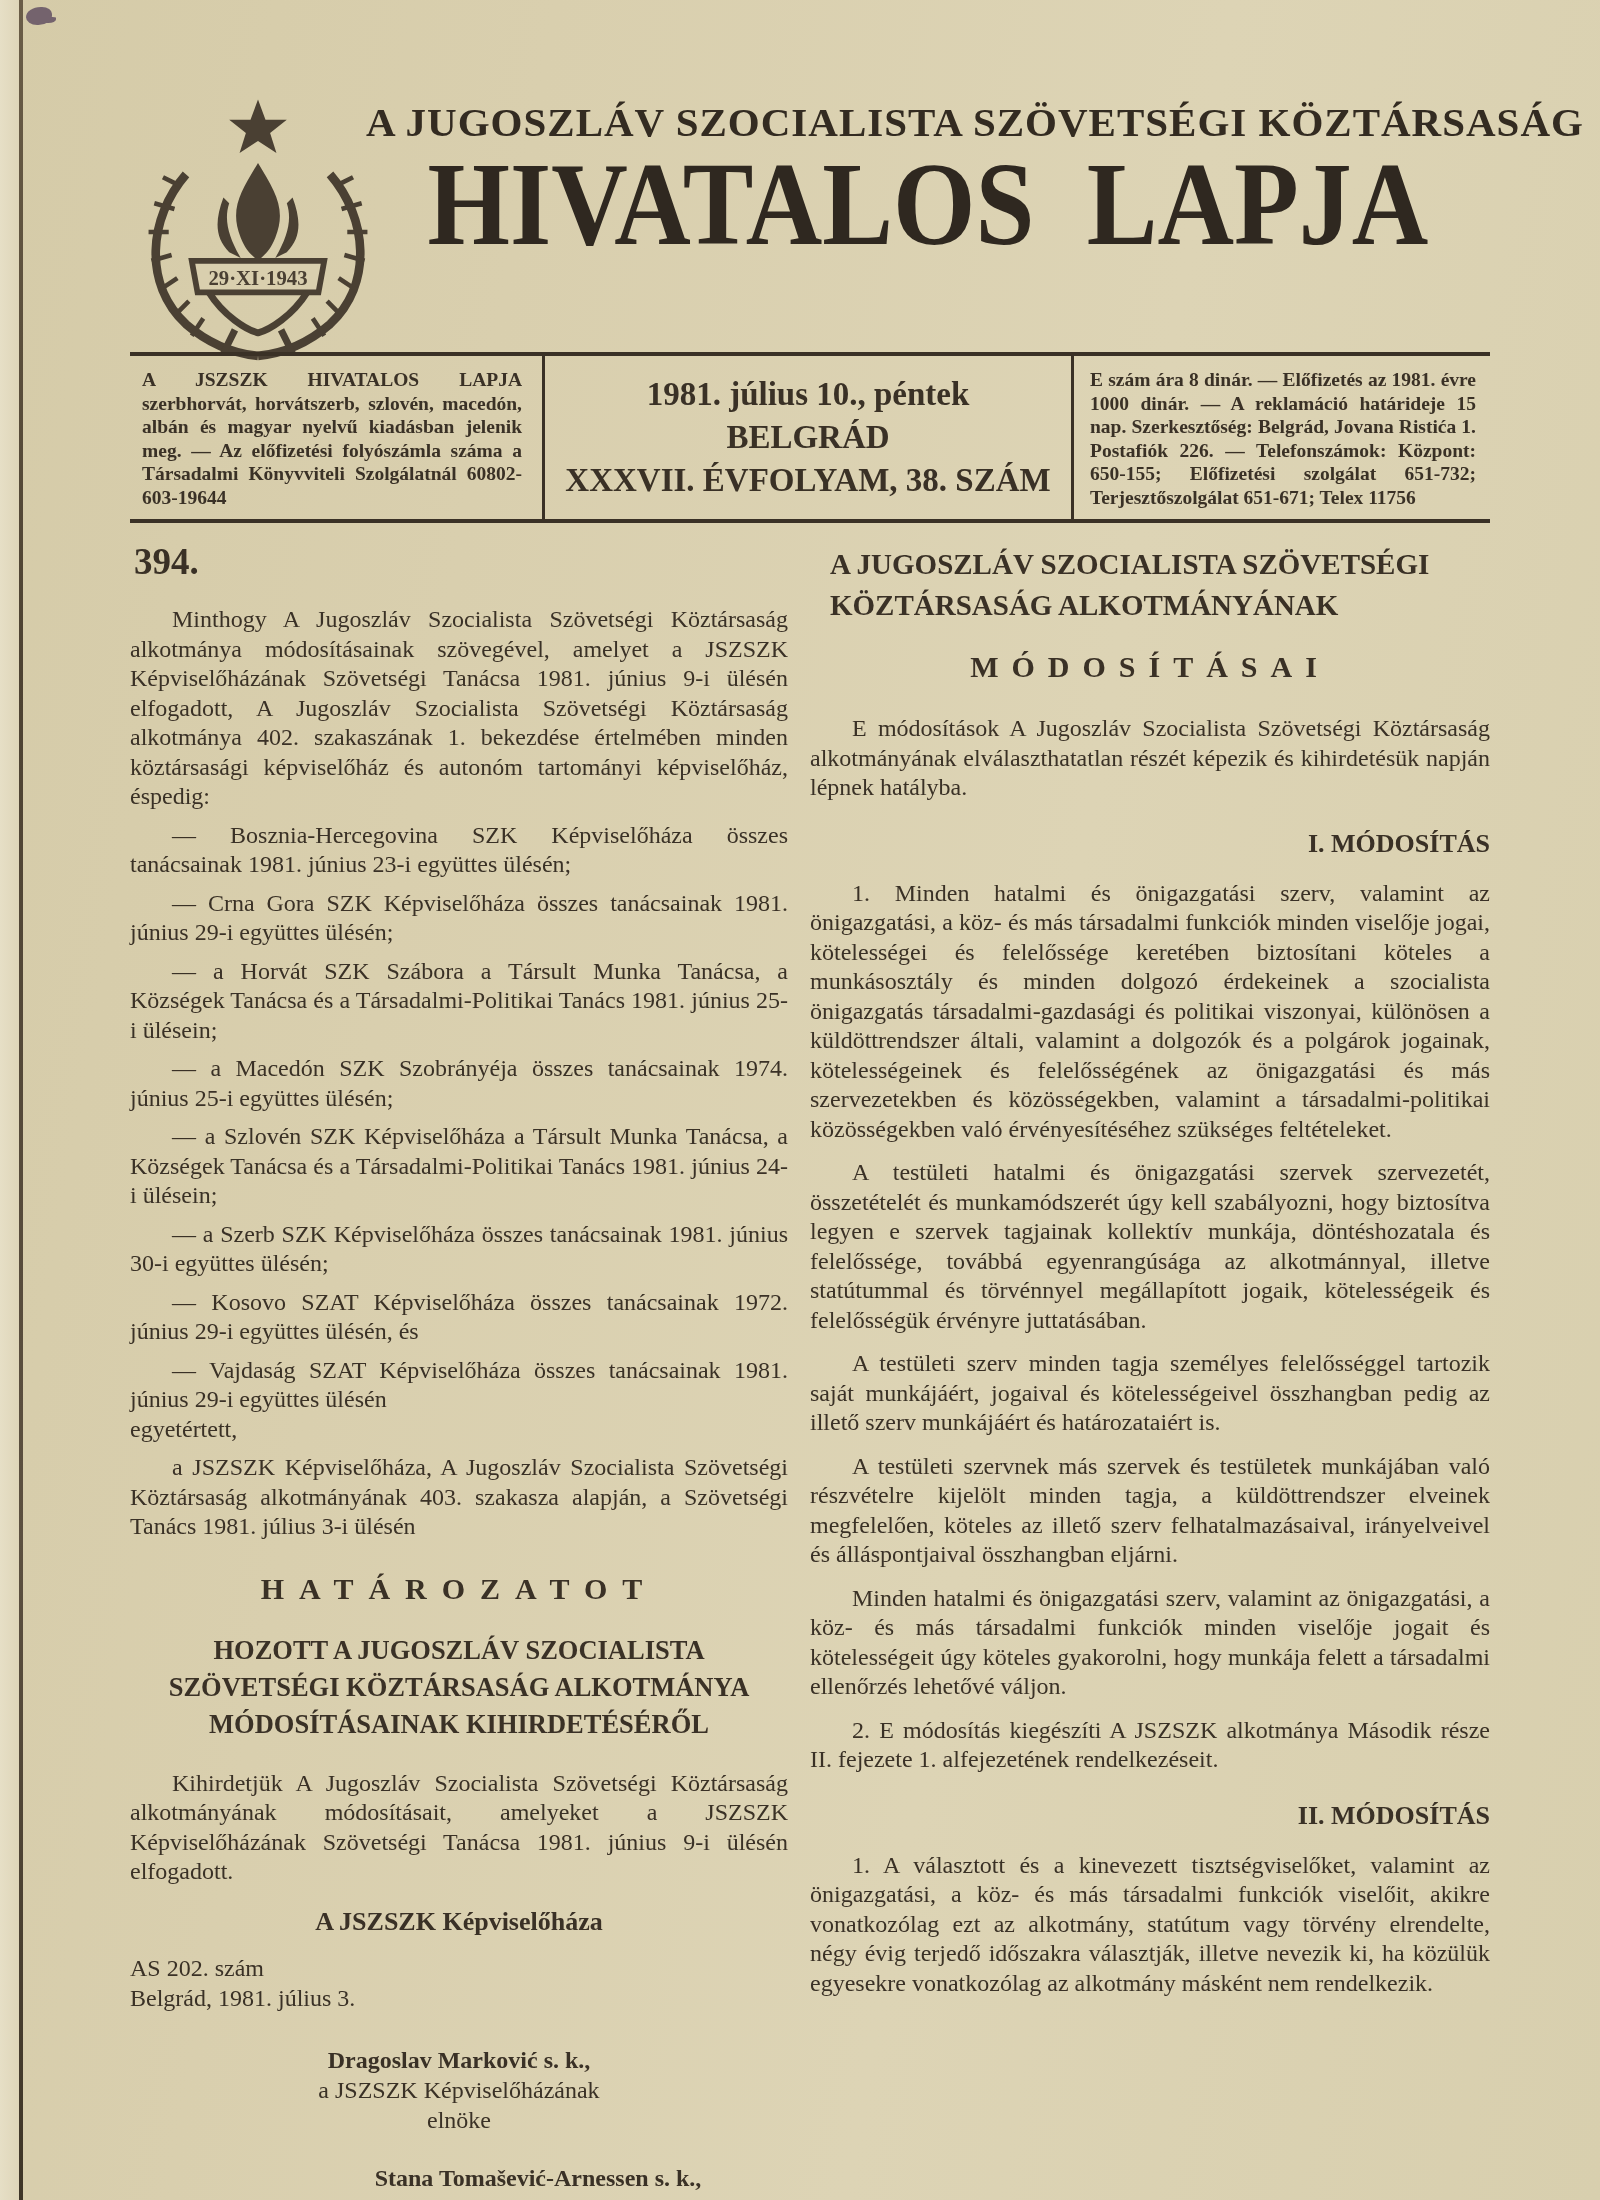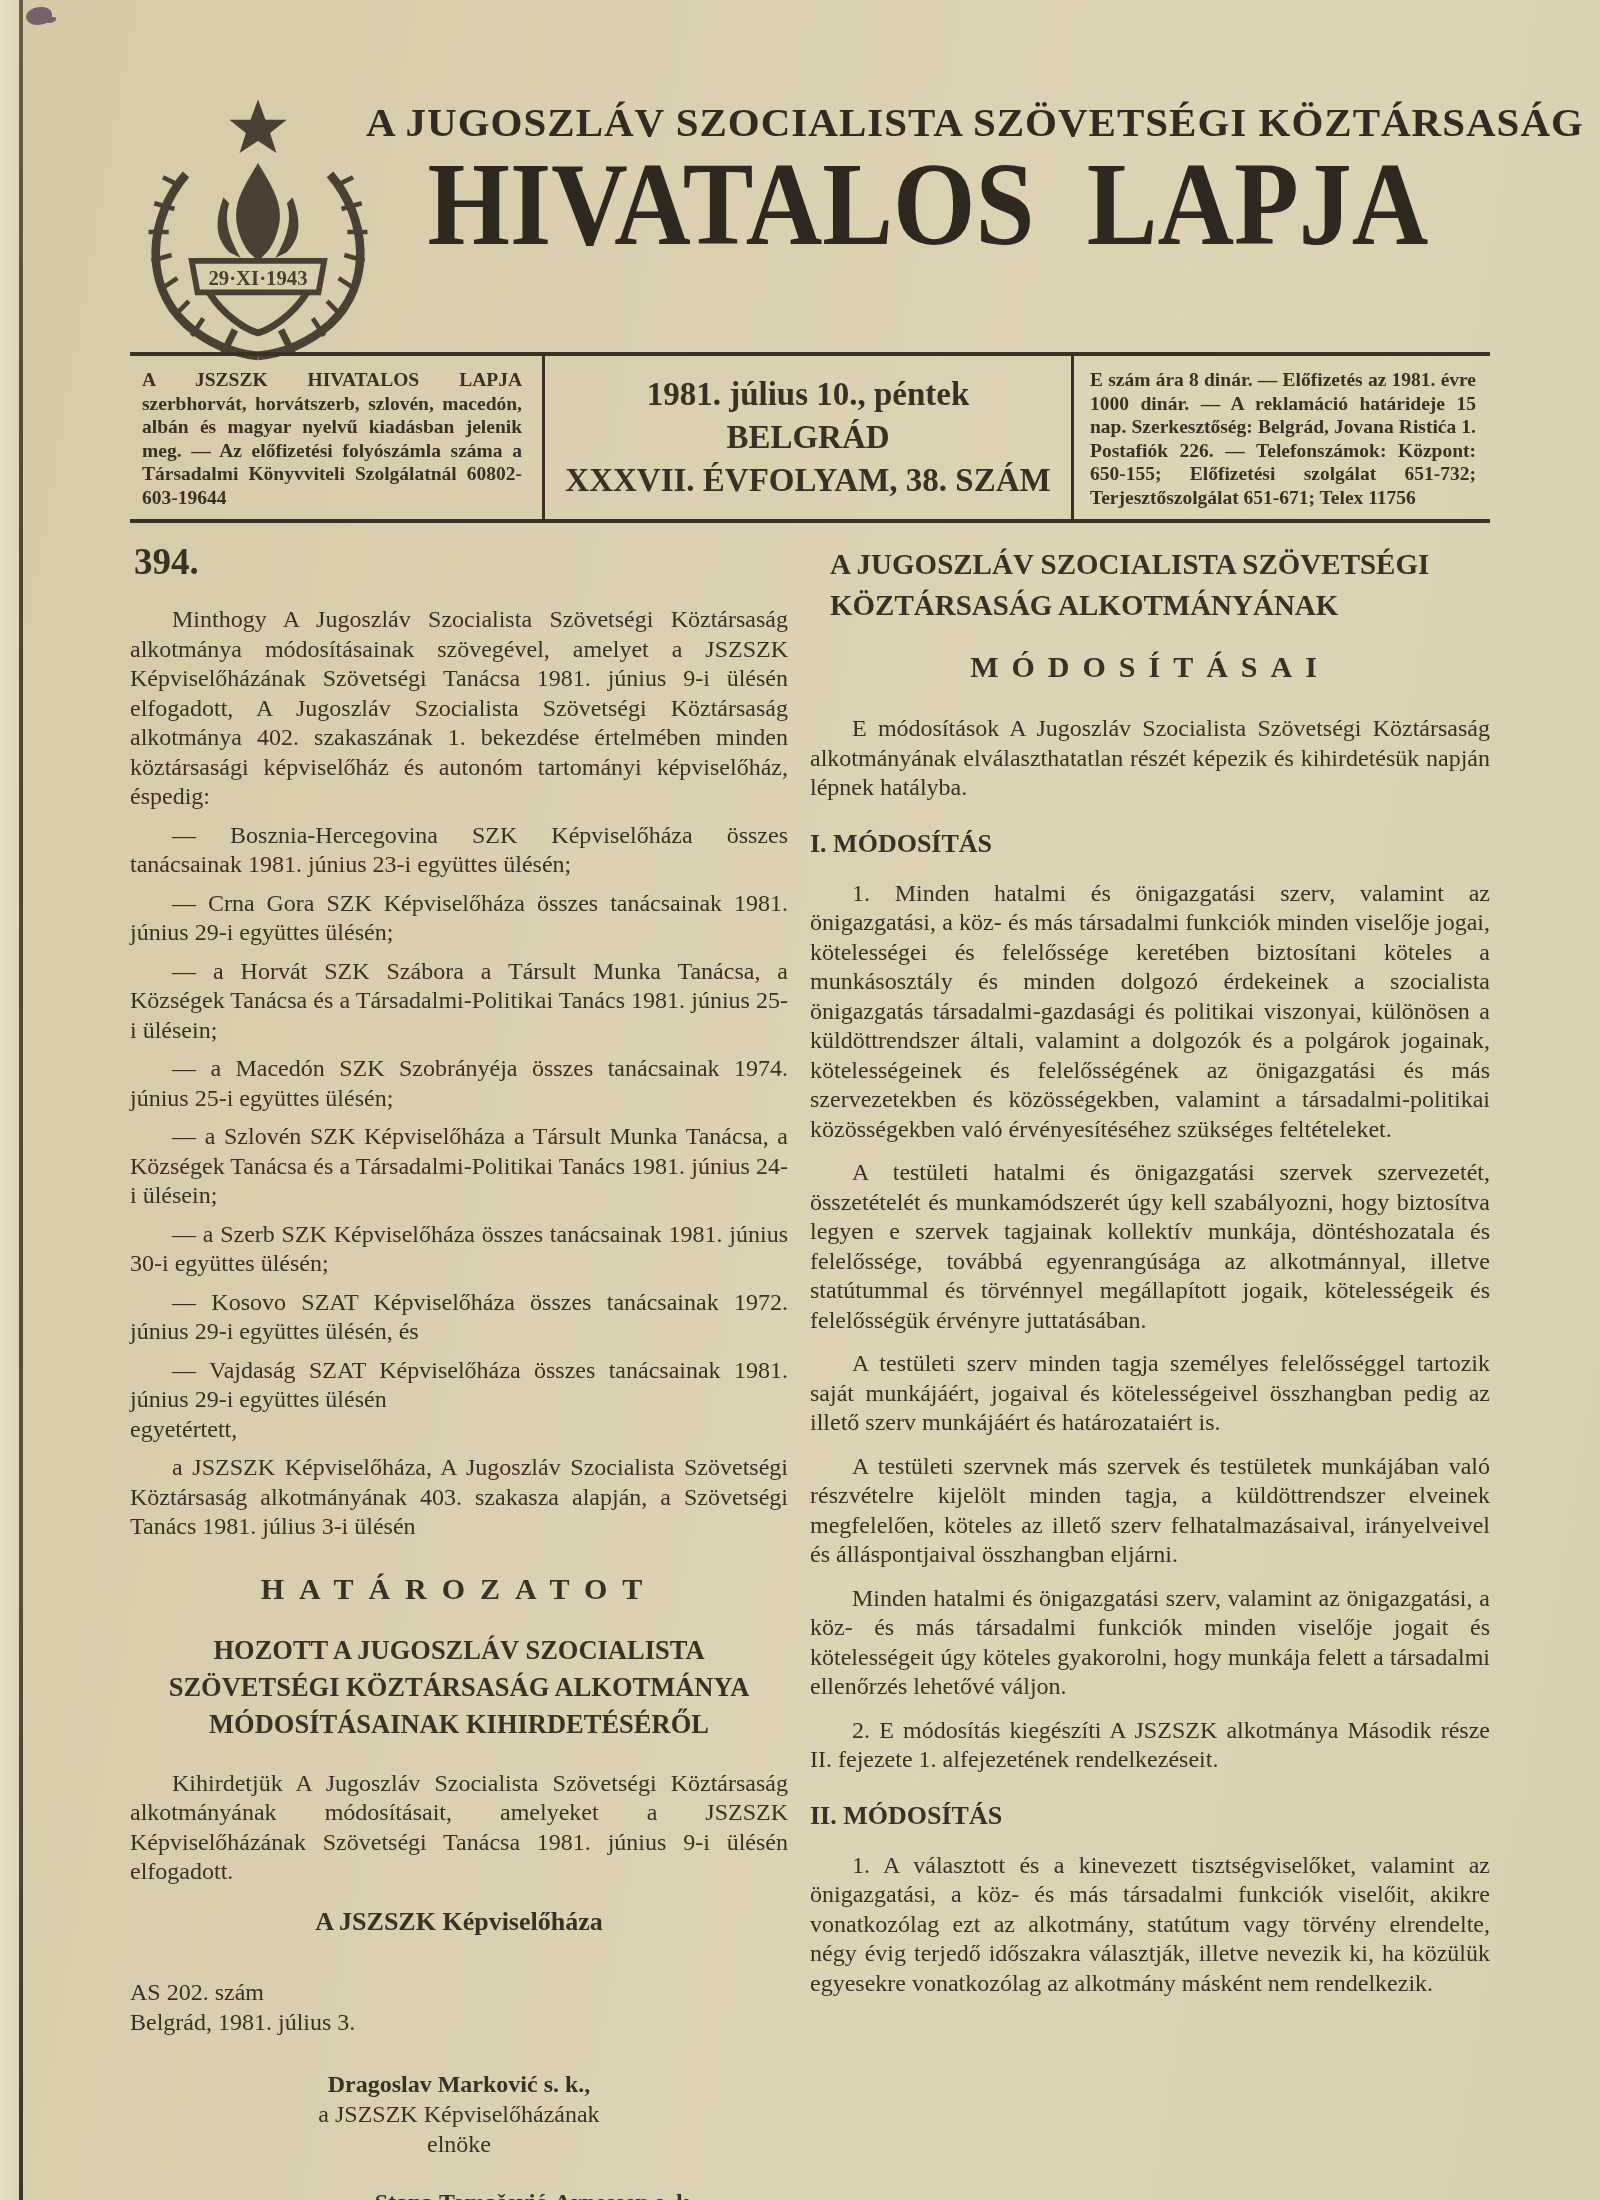--- a/index.html
+++ b/index.html
@@ -50,35 +50,35 @@
   .para { margin:0; text-indent:42px; text-align:justify; font-size:24px; line-height:29.5px; }
   .mt  { margin-top:9px; }
   .mtl { margin-top:14px; }
 
   .art-no { font-size:37px; font-weight:bold; margin:0 0 22px 4px; }
 
   .decree-word { text-align:center; font-weight:bold; font-size:30px;
     letter-spacing:15px; margin:30px 0 26px; white-space:nowrap; }
   .decree-title { text-align:center; font-weight:bold; font-size:26.5px;
     line-height:37px; margin:0 0 26px; }
-  .issuer { text-align:center; font-weight:bold; font-size:26px; margin:20px 0 40px; }
+  .issuer { text-align:center; font-weight:bold; font-size:26px; margin:20px 0 16px; }
   .refline { font-size:24px; line-height:30px; margin:0; }
   .noindent { text-indent:0; }
 
   .sig-block1 { width:430px; margin:32px auto 4px; text-align:center;
     font-size:24px; line-height:30px; }
   .sig-block2 { width:500px; margin:28px 0 0 auto; text-align:center;
     font-size:24px; line-height:30px; }
   .sig-name { font-weight:bold; }
 
   .amend-title { font-weight:bold; font-size:29px;
     line-height:41px; margin:4px 20px 24px; }
   .amend-sub { text-align:center; font-weight:bold; font-size:30px;
     letter-spacing:13px; margin:0 0 30px; white-space:nowrap; }
-  .section-title { text-align:left; font-weight:bold; font-size:26px;
+  .section-title { text-align:right; font-weight:bold; font-size:26px;
     margin:26px 0 20px; }
 </style>
 </head>
 <body>
 
 <div class="page">
   <div class="page-edge"></div>
   <div class="page-edge-line"></div>
   <div class="ink-blot"></div>
 

